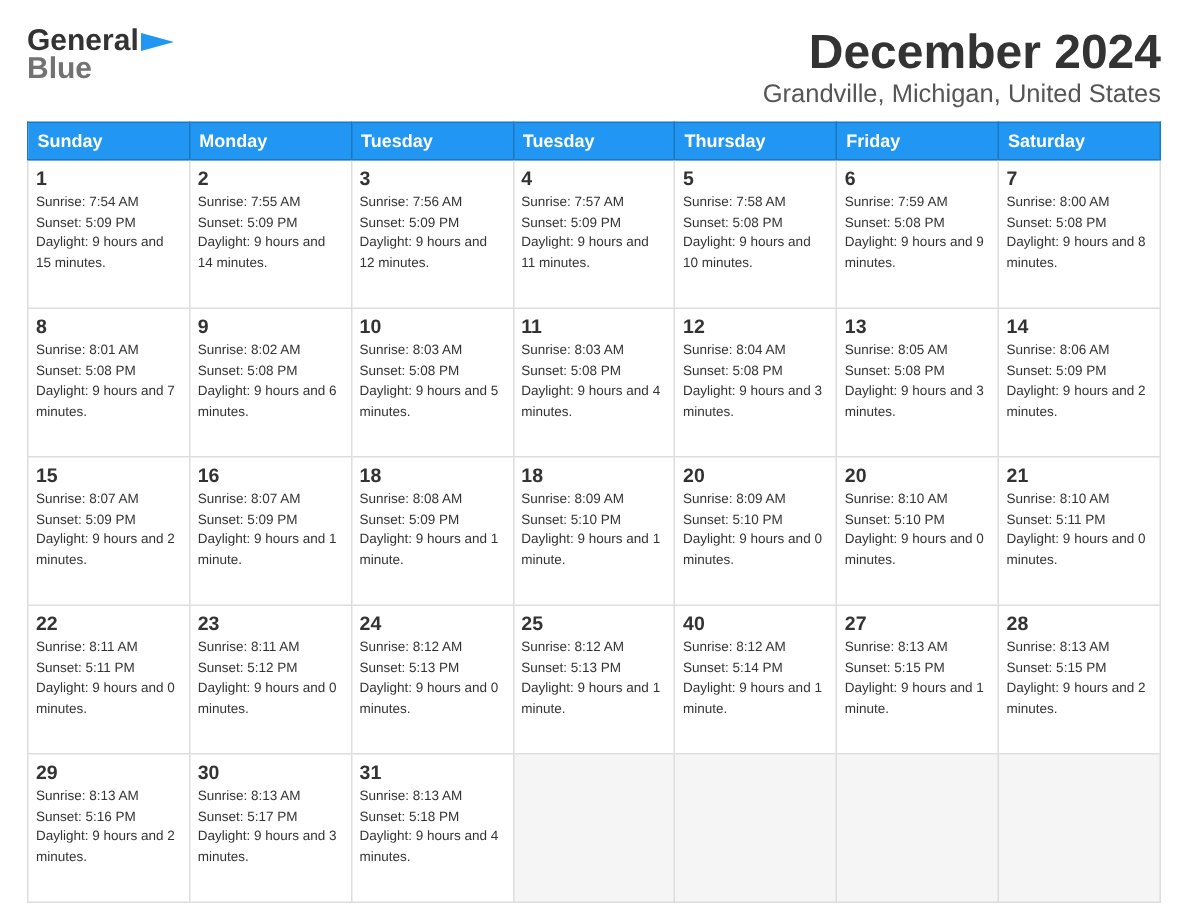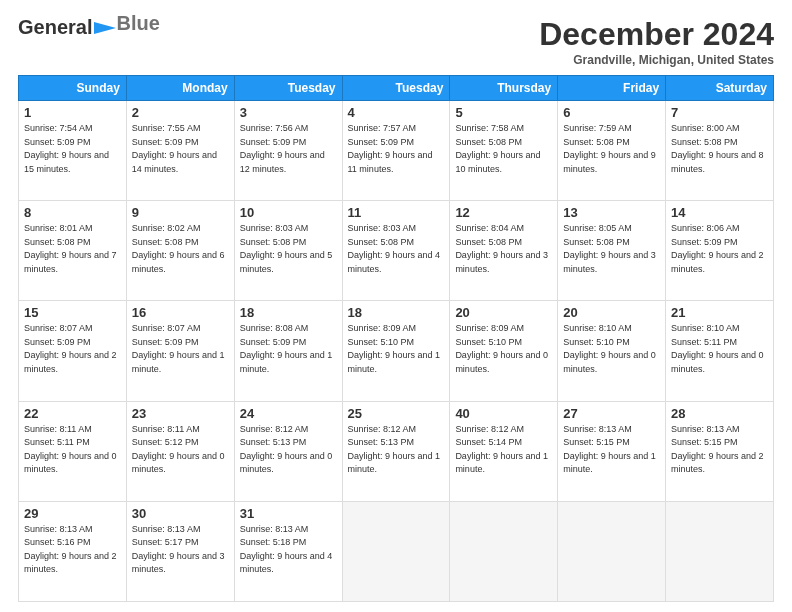--- a/index.html
+++ b/index.html
@@ -18,55 +18,55 @@
       flex-direction: column;
     }
     .header {
       display: flex;
       justify-content: space-between;
       align-items: flex-start;
       margin-bottom: 8px;
     }
     .logo {
       display: flex;
+      flex-direction: column;
       align-items: flex-start;
     }
     .logo-arrow {
       width: 22px;
       height: 12px;
       margin-left: 2px;
     }
     .logo-row {
       display: flex;
       align-items: center;
     }
     .title-block {
       text-align: right;
     }
     .main-title {
       font-size: 32px;
       font-weight: bold;
       color: #333;
     }
     .subtitle {
-      font-size: 12px;
+      font-size: 17px;
       color: #555;
-      font-weight: bold;
     }
     .calendar {
       flex: 1;
       border: 1px solid #ccc;
       border-collapse: collapse;
       width: 100%;
       table-layout: fixed;
     }
     .calendar th {
       background: #2196F3;
       color: #fff;
-      text-align: right;
+      text-align: left;
       padding: 5px 6px;
       font-size: 12px;
       font-weight: bold;
       border: 1px solid #1a78c2;
     }
     .calendar td {
       vertical-align: top;
       padding: 4px 5px;
       font-size: 9.5px;
       color: #333;

